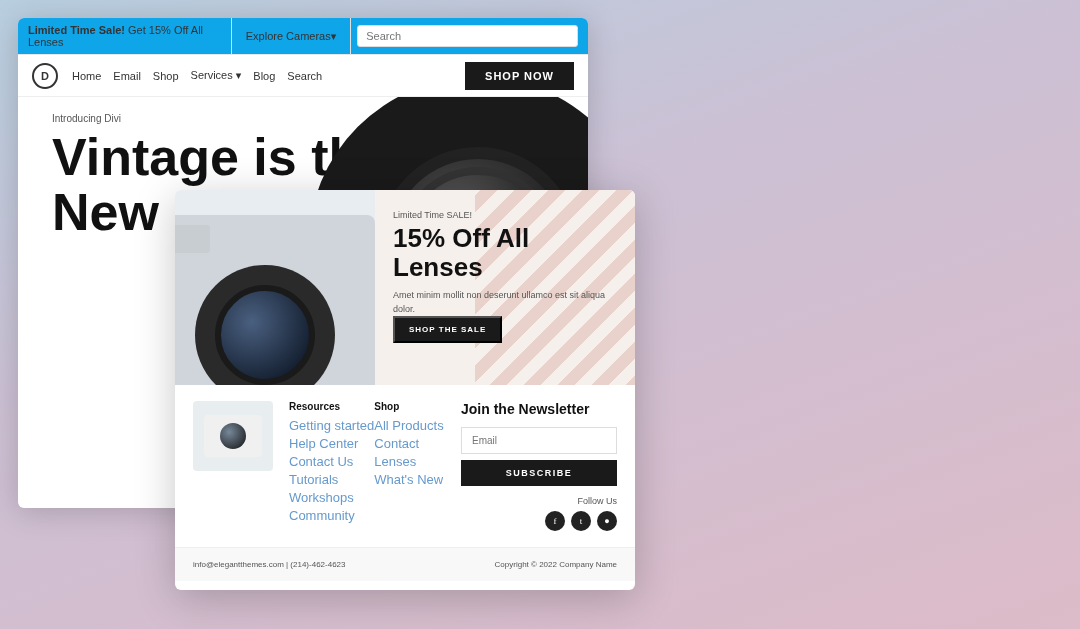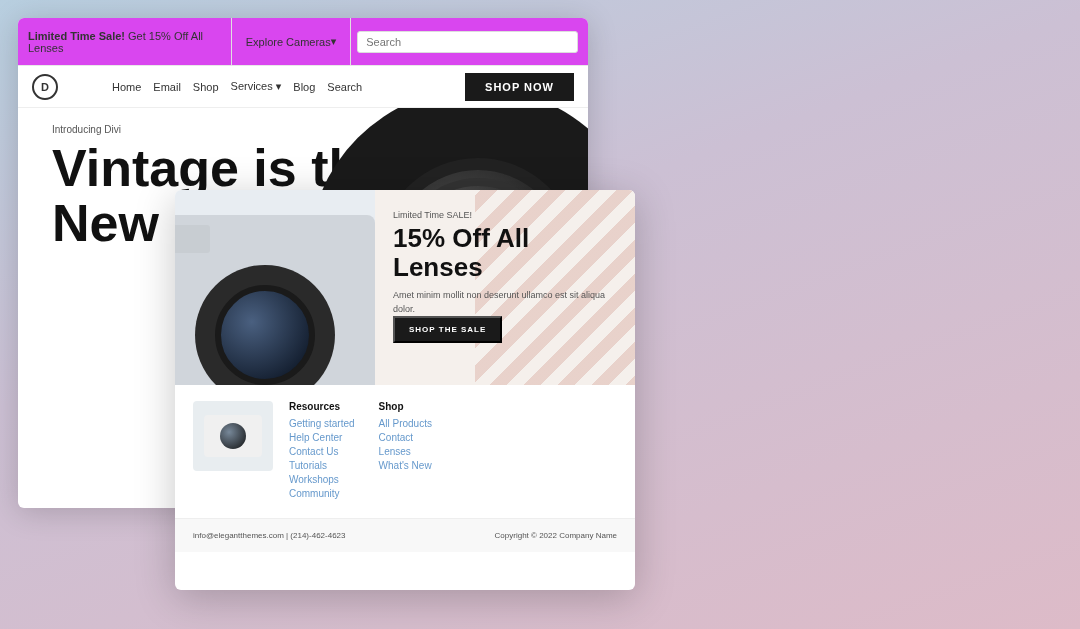--- a/index.html
+++ b/index.html
@@ -29,24 +29,24 @@
       background: #fff;
       border-radius: 6px;
       box-shadow: 0 4px 30px rgba(0,0,0,0.18);
       overflow: hidden;
     }
 
     
     .top-bar {
       display: flex;
       align-items: center;
-      background: #d946ef;
+      background: #0ea5e9;
       border-bottom: 1px solid #e8e8e8;
       padding: 0 10px;
-      height: 48px;
+      height: 37px;
       font-family: Arial, sans-serif;
       font-size: 11px;
     }
     .sale-notice {
       flex: 1;
       color: #333;
       font-size: 11px;
     }
     .sale-notice strong {
       font-weight: bold;
@@ -93,21 +93,20 @@
       font-weight: bold;
       font-family: Arial, sans-serif;
       color: #333;
       margin-right: 14px;
       flex-shrink: 0;
     }
     .nav-links {
       display: flex;
       gap: 12px;
       flex: 1;
-      margin-left: 40px;
     }
     .nav-link {
       font-size: 11px;
       font-family: Arial, sans-serif;
       color: #333;
       text-decoration: none;
       display: flex;
       align-items: center;
       gap: 2px;
     }
@@ -355,34 +354,33 @@
       height: 26px;
       border-radius: 50%;
       background: radial-gradient(circle at 35% 35%, #778899, #111);
       position: absolute;
       top: 50%;
       left: 50%;
       transform: translate(-50%, -50%);
     }
     .footer-cols {
       display: flex;
-      gap: 24px;
       flex: 1;
     }
     .footer-col h4 {
       font-family: Arial, sans-serif;
       font-size: 10px;
       font-weight: bold;
       color: #111;
       margin-bottom: 6px;
     }
     .footer-col a {
       display: block;
       font-family: Arial, sans-serif;
-      font-size: 10px;
+      font-size: 13px;
       color: #6699cc;
       text-decoration: none;
       margin-bottom: 3px;
     }
 
     
     .newsletter-section {
       flex: 1;
     }
     .newsletter-section h3 {
@@ -548,20 +546,31 @@
 
       <div class="footer-col">
         <h4>Shop</h4>
         <a>All Products</a>
         <a>Contact</a>
         <a>Lenses</a>
         <a>What's New</a>
       </div>
     </div>
 
+    <div class="newsletter-section">
+      <h3>Join the Newsletter</h3>
+      <input class="email-input" type="email" placeholder="Email" style="">
+      <button class="subscribe-btn">SUBSCRIBE</button>
+      <div class="follow-us">Follow Us</div>
+      <div class="social-icons">
+        <div class="social-icon">f</div>
+        <div class="social-icon">t</div>
+        <div class="social-icon">●</div>
+      </div>
+    </div>
   </div>
 
   <div class="bottom-bar">
     <span>info@elegantthemes.com  |  (214)-462-4623</span>
     <span>Copyright © 2022 Company Name</span>
   </div>
 
 </div>
 
 </body></html>

